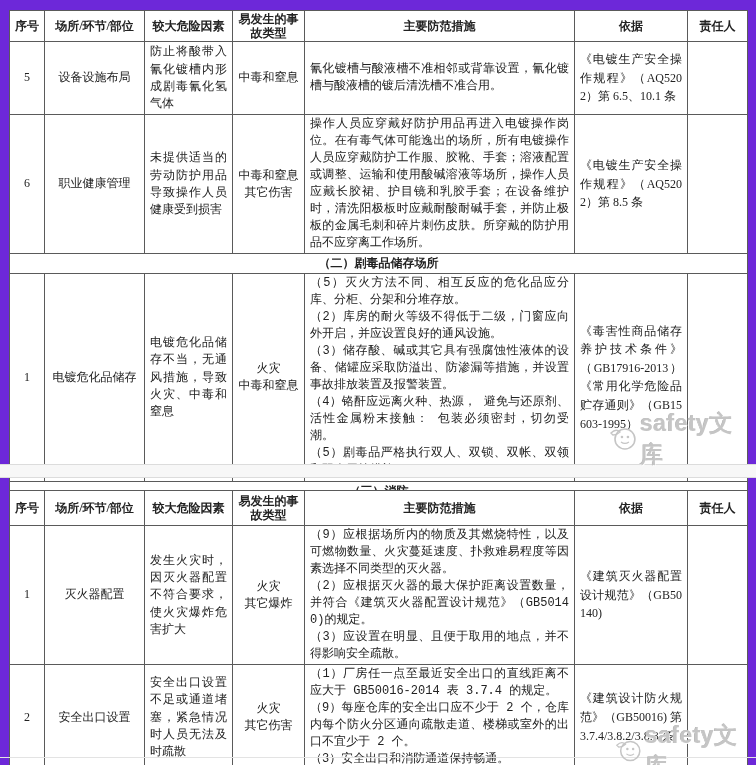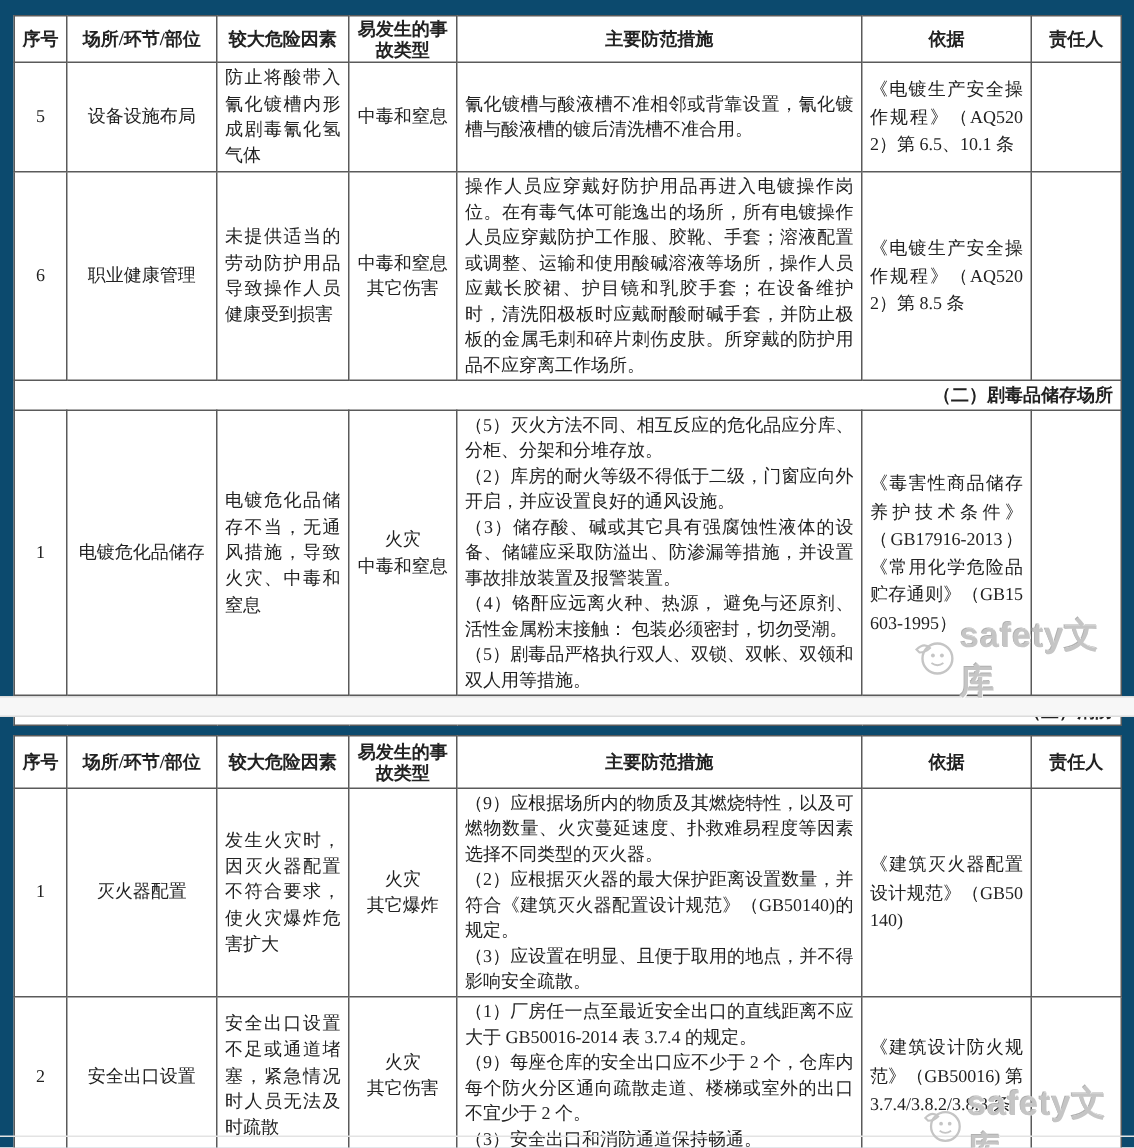--- a/index.html
+++ b/index.html
@@ -10,21 +10,21 @@
     background: #ffffff;
     font-family: "Liberation Serif", "DejaVu Serif", serif;
     color: #222222;
     overflow: hidden;
     position: relative;
   }
   .page {
     position: relative;
     width: 756px;
     height: 765px;
-    background: #0c4a6e;
+    background: #6d28d9;
   }
   table.doc {
     position: absolute;
     border-collapse: collapse;
     table-layout: fixed;
     width: 738px;
     background: #ffffff;
   }
   #table1 { left: 9px; top: 10px; }
   #table2 { left: 9px; top: 490px; }
@@ -50,30 +50,31 @@
   td.hazard-cell {
     text-align: justify;
     line-height: 1.45;
     padding: 1px 7px;
     margin-top: 24px;
   }
   td.measures-cell {
     text-align: justify;
     line-height: 1.42;
     padding: 2px 8px;
+    font-family: Liberation Mono, monospace;
   }
   td.measures-cell p { margin: 0; }
   td.basis-cell {
     text-align: justify;
     line-height: 1.55;
     padding: 1px 7px;
   }
   td.section-cell {
     font-weight: 700;
-    text-align: right;
+    text-align: center;
     padding-left: 24px;
     line-height: 1.2;
   }
   tr.h28 { height: 28px; }
   tr.h35 { height: 35px; }
   tr.h70 { height: 70px; }
   tr.h120 { height: 120px; }
   tr.h103 { height: 103px; }
   tr.h182 { height: 182px; }
   tr.h20 { height: 20px; }

